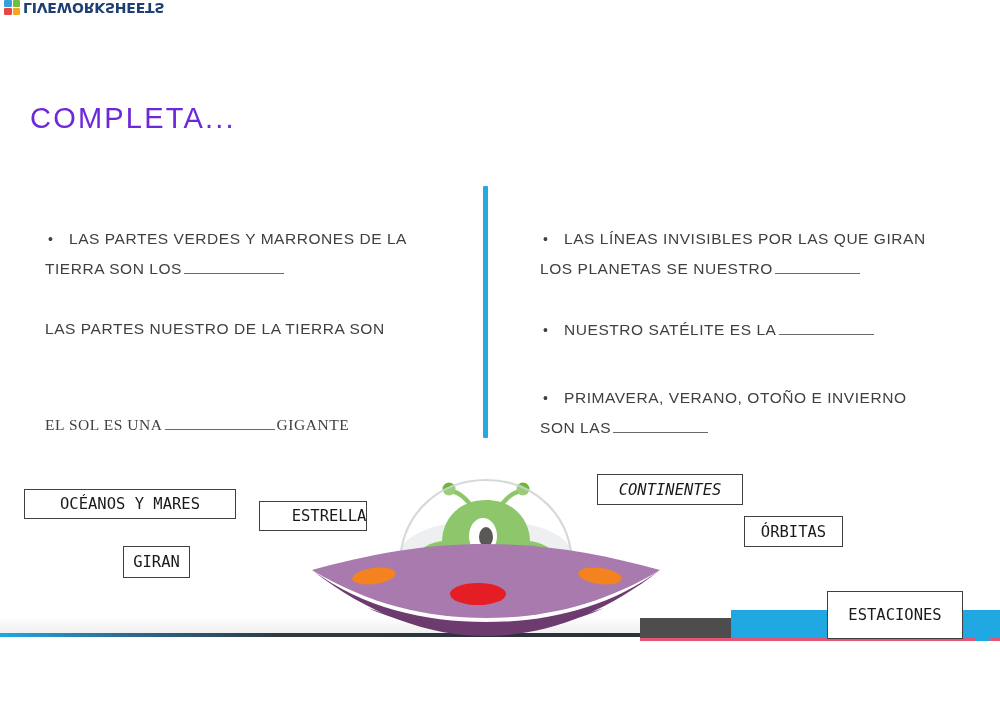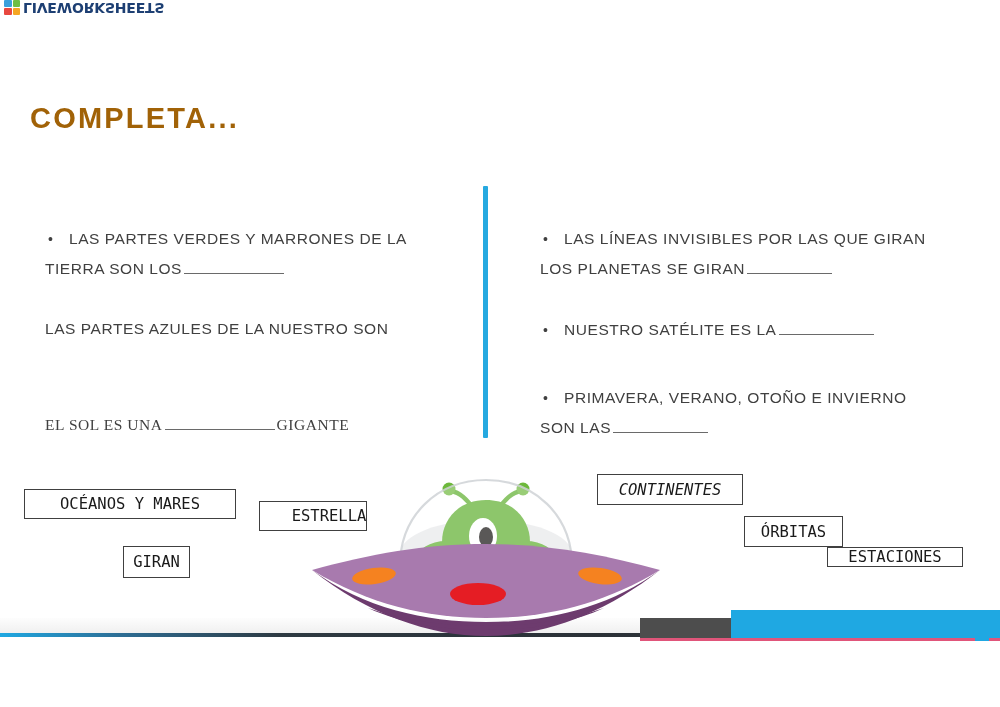--- a/index.html
+++ b/index.html
@@ -58,23 +58,23 @@
     left: 0; top: 22px;
     width: 1000px; height: 588px;
     background: #ffffff;
   }
 
   #page-title {
     position: absolute;
     left: 30px; top: 80px;
     font-family: "Liberation Sans", sans-serif;
     font-size: 29px;
-    font-weight: 700;
+    font-weight: 400;
     letter-spacing: 2.2px;
-    color: #a16207;
+    color: #6d28d9;
     white-space: nowrap;
   }
 
   
   #divider {
     position: absolute;
     left: 483px; top: 164px;
     width: 5px; height: 252px;
     background: #26a9e0;
     border-radius: 1px;
@@ -138,21 +138,21 @@
     justify-content: center;
     box-sizing: border-box;
     white-space: nowrap;
     z-index: 40;
   }
   #chip-oceanos    { left: 24px;  top: 467px; width: 212px; height: 30px; }
   #chip-estrella   { left: 259px; top: 479px; width: 108px; height: 30px; padding-left: 32px; }
   #chip-luna       { left: 123px; top: 524px; width: 67px;  height: 32px; }
   #chip-continentes{ left: 597px; top: 452px; width: 146px; height: 31px; font-style: italic; }
   #chip-orbitas    { left: 744px; top: 494px; width: 99px;  height: 31px; }
-  #chip-estaciones { left: 827px; top: 525px; width: 136px; height: 20px; }
+  #chip-estaciones { left: 827px; top: 569px; width: 136px; height: 48px; }
 
   
   #ufo {
     position: absolute;
     left: 308px; top: 436px;
     width: 356px; height: 180px;
     z-index: 20;
   }
 
   
@@ -222,35 +222,35 @@
 
   <div class="col" id="col-left">
 
     <div class="q has-bullet" id="q-l1">
       <span class="bullet">•</span>
       <span class="l1">LAS PARTES VERDES Y MARRONES DE LA</span>
       <span class="l2"><span>TIERRA SON LOS</span><span class="blank w100"></span></span>
     </div>
 
     <div class="q" id="q-l2">
-      <span class="l1">LAS PARTES AZULES DE LA NUESTRO SON</span>
+      <span class="l1">LAS PARTES NUESTRO DE LA TIERRA SON</span>
     </div>
 
     <div class="q" id="q-l3">
       <span class="l1"><span>EL SOL ES UNA</span><span class="blank w110"></span><span>GIGANTE</span></span>
     </div>
 
   </div>
 
   <div class="col" id="col-right">
 
     <div class="q has-bullet" id="q-r1">
       <span class="bullet">•</span>
       <span class="l1">LAS LÍNEAS INVISIBLES POR LAS QUE GIRAN</span>
-      <span class="l2"><span>LOS PLANETAS SE GIRAN</span><span class="blank w85"></span></span>
+      <span class="l2"><span>LOS PLANETAS SE NUESTRO</span><span class="blank w85"></span></span>
     </div>
 
     <div class="q has-bullet" id="q-r2">
       <span class="bullet">•</span>
       <span class="l1"><span>NUESTRO SATÉLITE ES LA</span><span class="blank w95"></span></span>
     </div>
 
     <div class="q has-bullet" id="q-r3">
       <span class="bullet">•</span>
       <span class="l1">PRIMAVERA, VERANO, OTOÑO E INVIERNO</span>

